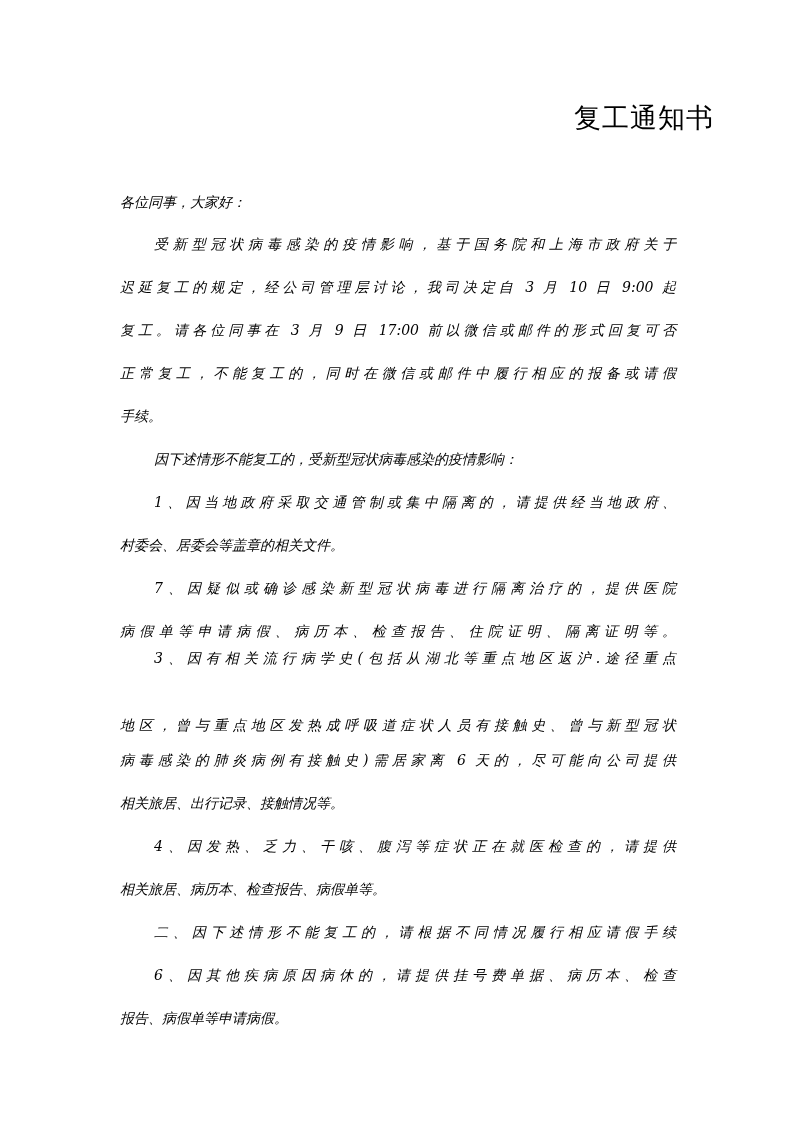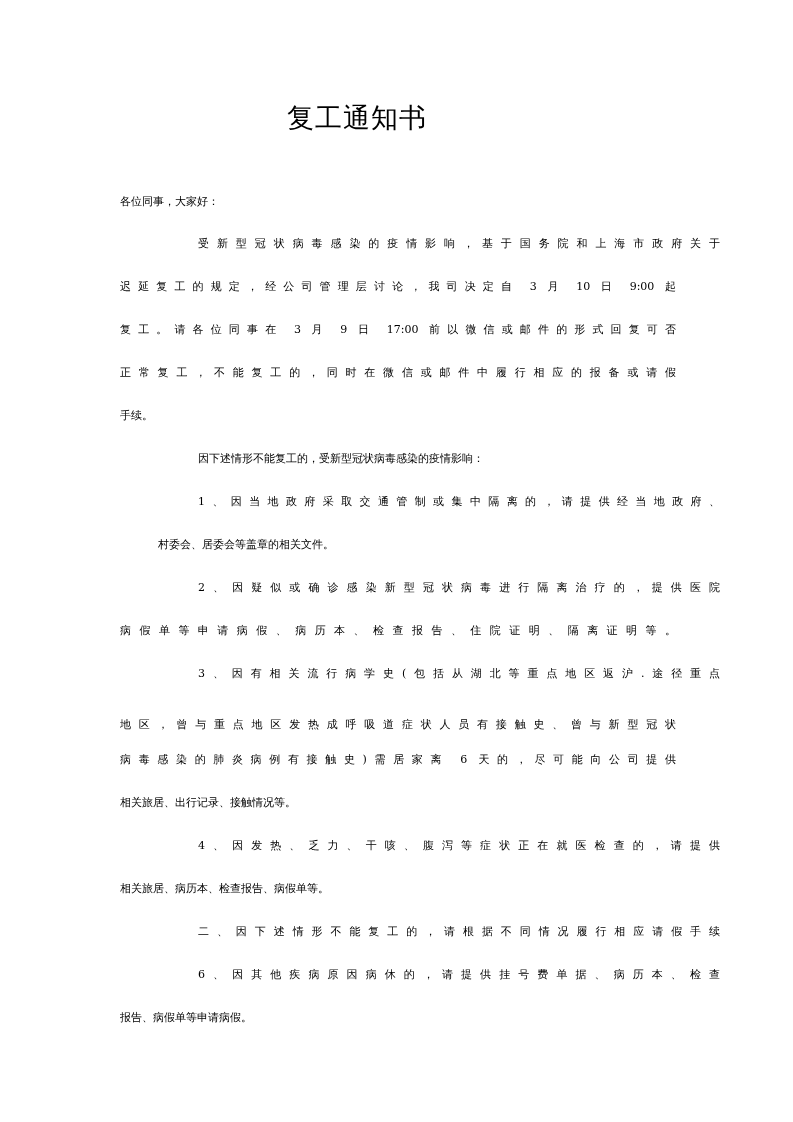--- a/index.html
+++ b/index.html
@@ -1,42 +1,42 @@
 <!DOCTYPE html>
 <html><head>
   <meta charset="utf-8">
   <style>
     html, body { margin: 0; padding: 0; background: #ffffff; }
     body { width: 793px; height: 1122px; position: relative; overflow: hidden;
       font-family: "DejaVu Serif", "Liberation Serif", serif; color: #000; }
-    .title { position: absolute; top: 98px; left: 0; width: 714px; text-align: center;
+    .title { position: absolute; top: 98px; left: 0; width: 714px; text-align: right;
       font-size: 27px; letter-spacing: 1px; line-height: 40px; }
-    .line { position: absolute; left: 120px; width: 556px; font-size: 11px;
-      line-height: 24px; white-space: nowrap; text-align: justify; text-align-last: justify; }
+    .line { position: absolute; left: 120px; width: 556px; font-size: 14px;
+      line-height: 24px; white-space: nowrap; text-align: justify; text-align-last: justify; font-style: italic; }
     .line.last { text-align-last: left; }
-    .line.indent { left: 154px; width: 522px; margin-left: 44px; }
+    .line.indent { left: 154px; width: 522px; }
   </style>
 </head>
 <body>
 
 <div>
   <div class="title">复工通知书</div>
   <div id="body-lines">
       <div class="line last" style="top: 190px;">各位同事，大家好：</div>
       <div class="line indent" style="top: 232px;">受新型冠状病毒感染的疫情影响，基于国务院和上海市政府关于</div>
       <div class="line" style="top: 275px;">迟延复工的规定，经公司管理层讨论，我司决定自 3 月 10 日 9:00 起</div>
       <div class="line" style="top: 318px;">复工。请各位同事在 3 月 9 日 17:00 前以微信或邮件的形式回复可否</div>
       <div class="line" style="top: 361px;">正常复工，不能复工的，同时在微信或邮件中履行相应的报备或请假</div>
       <div class="line last" style="top: 404px;">手续。</div>
       <div class="line indent last" style="top: 447px;">因下述情形不能复工的，受新型冠状病毒感染的疫情影响：</div>
       <div class="line indent" style="top: 490px;">1、因当地政府采取交通管制或集中隔离的，请提供经当地政府、</div>
-      <div class="line last" style="top: 533px; margin-left: 38px;">村委会、居委会等盖章的相关文件。</div>
-      <div class="line indent" style="top: 576px;">2、因疑似或确诊感染新型冠状病毒进行隔离治疗的，提供医院</div>
+      <div class="line last" style="top: 533px;">村委会、居委会等盖章的相关文件。</div>
+      <div class="line indent" style="top: 576px;">7、因疑似或确诊感染新型冠状病毒进行隔离治疗的，提供医院</div>
       <div class="line" style="top: 619px;">病假单等申请病假、病历本、检查报告、住院证明、隔离证明等。</div>
-      <div class="line indent" style="top: 662px;">3、因有相关流行病学史(包括从湖北等重点地区返沪.途径重点</div>
+      <div class="line indent" style="top: 646px;">3、因有相关流行病学史(包括从湖北等重点地区返沪.途径重点</div>
       <div class="line" style="top: 705px; margin-top: 8px;">地区，曾与重点地区发热成呼吸道症状人员有接触史、曾与新型冠状</div>
       <div class="line" style="top: 748px;">病毒感染的肺炎病例有接触史)需居家离 6 天的，尽可能向公司提供</div>
       <div class="line last" style="top: 791px;">相关旅居、出行记录、接触情况等。</div>
       <div class="line indent" style="top: 834px;">4、因发热、乏力、干咳、腹泻等症状正在就医检查的，请提供</div>
       <div class="line last" style="top: 877px;">相关旅居、病历本、检查报告、病假单等。</div>
       <div class="line indent" style="top: 920px;">二、因下述情形不能复工的，请根据不同情况履行相应请假手续</div>
       <div class="line indent" style="top: 963px;">6、因其他疾病原因病休的，请提供挂号费单据、病历本、检查</div>
       <div class="line last" style="top: 1006px;">报告、病假单等申请病假。</div>
     </div>
 </div>

